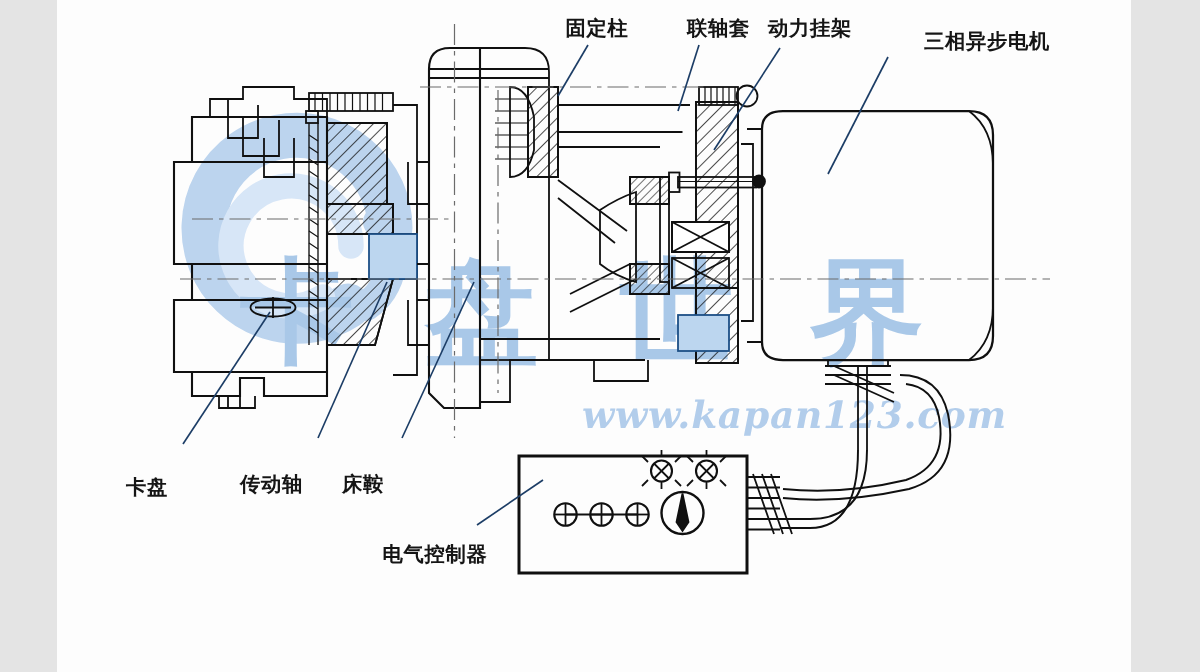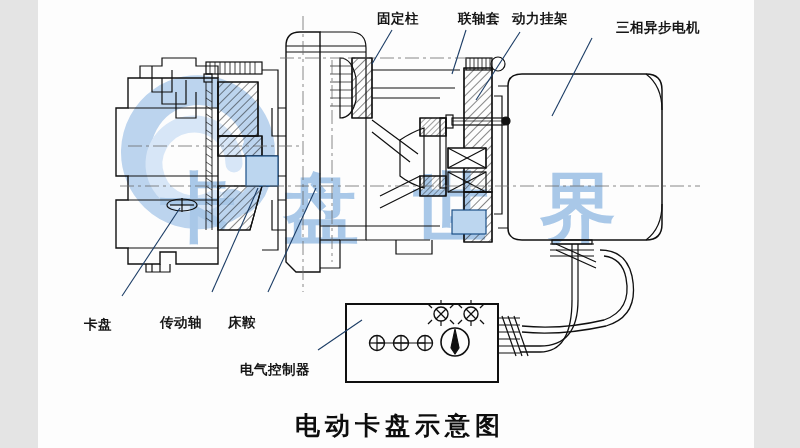--- a/index.html
+++ b/index.html
@@ -61,20 +61,21 @@
       <g>
         <path d="M232 204 a62 62 0 1 1 28 -52" fill="none" stroke="#bcd4ee" stroke-width="30" stroke-linecap="round"></path>
         <path d="M215 198 a40 40 0 1 1 19 -34" fill="none" stroke="#d7e6f7" stroke-width="17" stroke-linecap="round"></path>
         <path d="M252 148 a38 38 0 0 1 -8 56" fill="none" stroke="#bcd4ee" stroke-width="20" stroke-linecap="round"></path>
       </g>
     </svg>
     <div class="wm-char" style="left:160px;top:158px;">卡</div>
     <div class="wm-char" style="left:283px;top:158px;">盘</div>
     <div class="wm-char" style="left:413px;top:158px;">世</div>
     <div class="wm-char" style="left:540px;top:158px;">界</div>
+    <div class="wm-url">www.kapan123.com</div>
   </div>
 
   <div id="canvaswrap">
   <svg width="800" height="448" viewBox="0 0 800 448">
     <defs>
       <pattern id="hatchR" width="6" height="6" patternTransform="rotate(45)" patternUnits="userSpaceOnUse">
         <line x1="0" y1="0" x2="0" y2="6" stroke="#101010" stroke-width="1"></line>
       </pattern>
       <pattern id="hatchL" width="6" height="6" patternTransform="rotate(-45)" patternUnits="userSpaceOnUse">
         <line x1="0" y1="0" x2="0" y2="6" stroke="#101010" stroke-width="1"></line>
@@ -329,18 +330,17 @@
     <div class="lbl lbl-top" style="left:377px;top:10px;">固定柱</div>
     <div class="lbl lbl-top" style="left:458px;top:10px;text-align:right;">联轴套</div>
     <div class="lbl lbl-top" style="left:512px;top:10px;">动力挂架</div>
     <div class="lbl lbl-top" style="left:602px;top:19px;margin-left:14px;">三相异步电机</div>
   </div>
 
   <div>
     <div class="lbl lbl-bot" style="left:84px;top:300px;">卡盘</div>
     <div class="lbl lbl-bot" style="left:160px;top:298px;">传动轴</div>
     <div class="lbl lbl-bot" style="left:228px;top:298px;">床鞍</div>
-    <div class="lbl lbl-bot" style="left:240px;top:345px;">电气控制器</div>
+    <div class="lbl lbl-bot" style="left:255px;top:345px;">电气控制器</div>
   </div>
 
-  <div class="title">电动卡盘示意图</div>
 
 </div>
 
 </body></html>

